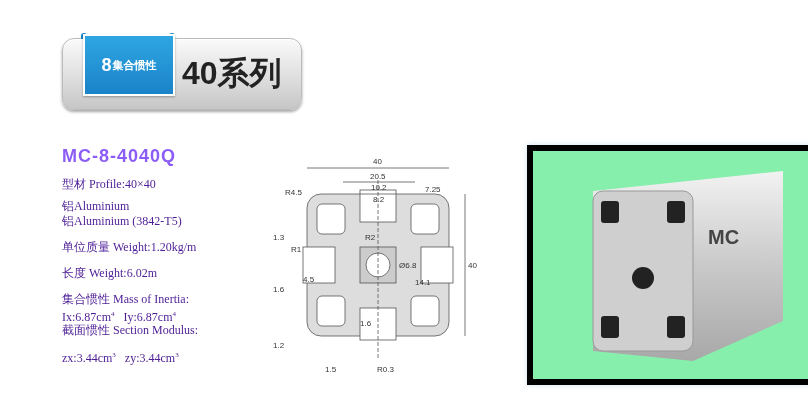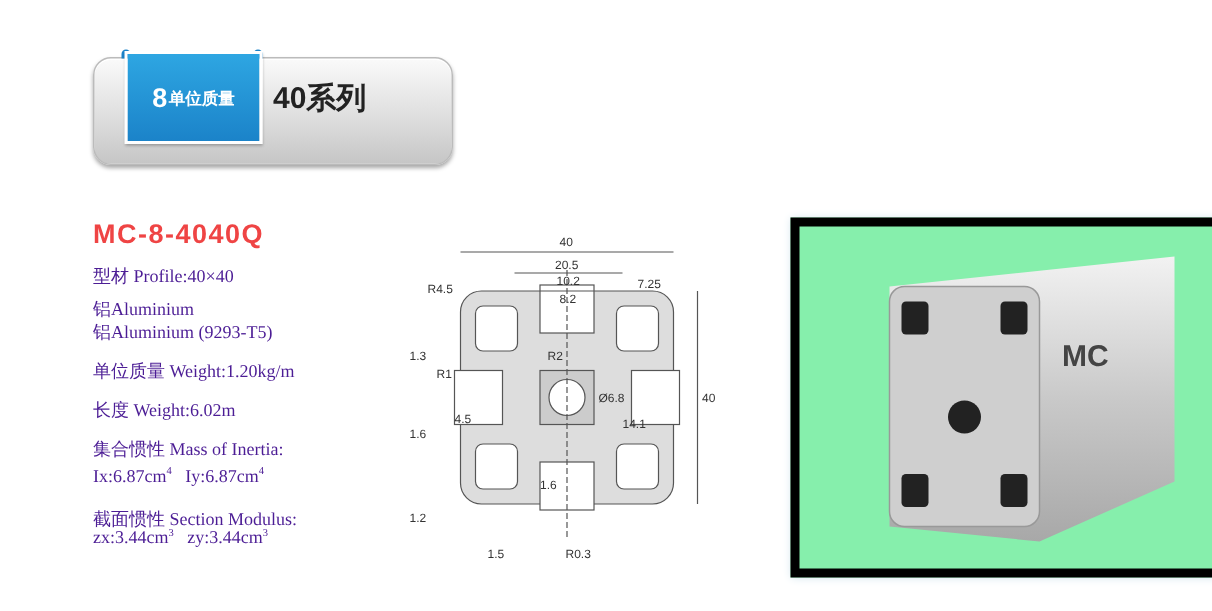--- a/index.html
+++ b/index.html
@@ -6,52 +6,52 @@
   html,body{width:808px;height:407px;background:#fff;overflow:hidden;}
   body{position:relative;font-family:"Liberation Serif","DejaVu Serif",serif;color:#333;}
   .banner{position:absolute;left:62px;top:38px;width:240px;height:72px;border-radius:12px;
     background:linear-gradient(#fafafa,#dcdcdc 60%,#c6c6c6);box-shadow:0 2px 3px rgba(0,0,0,.35), inset 0 1px 0 #fff;border:1px solid #bbb;}
   .banner-tag{position:absolute;left:83px;top:34px;width:92px;height:62px;background:linear-gradient(#2ea6e2,#1b83c9);
     border:2px solid #fff;box-shadow:0 1px 2px rgba(0,0,0,.3);color:#fff;font-family:"Liberation Sans",sans-serif;font-weight:bold;
     display:flex;align-items:center;justify-content:center;}
   .banner-tag .big{font-size:18px;}
   .banner-tag .small{font-size:11px;margin-left:1px;}
   .pin{position:absolute;top:33px;width:6px;height:6px;border-radius:3px 3px 0 0;background:#1b83c9;}
-  .banner-title{position:absolute;left:182px;top:52px;font-family:"Liberation Sans",sans-serif;font-weight:bold;font-size:20px;color:#222;}
-  .model{position:absolute;left:62px;top:146px;font-family:"Liberation Sans",sans-serif;font-weight:bold;font-size:18px;color:#ef4444;letter-spacing:1px;}
+  .banner-title{position:absolute;left:182px;top:52px;font-family:"Liberation Sans",sans-serif;font-weight:bold;font-size:32px;color:#222;}
+  .model{position:absolute;left:62px;top:146px;font-family:"Liberation Sans",sans-serif;font-weight:bold;font-size:18px;color:#8b5cf6;letter-spacing:1px;}
   .spec{position:absolute;left:62px;font-size:12px;color:#4c1d95;line-height:15px;white-space:nowrap;}
   sup{font-size:7px;vertical-align:5px;}
   .photo{position:absolute;left:527px;top:145px;width:304px;height:240px;border:6px solid #000000;background:#86efac;box-shadow:0 0 6px #cfe3ec;}
   .diagram{position:absolute;left:265px;top:150px;}
 </style>
 </head>
 <body>
 
 <div class="banner"></div>
 <div class="pin" style="left:81px"></div>
 <div class="pin" style="left:169px"></div>
 <div class="banner-tag">
   <span class="big">8</span>
-  <span class="small">单位质量</span>
+  <span class="small">集合惯性</span>
 </div>
 <div class="banner-title">40系列</div>
 
 <div class="model">MC-8-4040Q</div>
 
 <div class="spec" style="top:177px">型材 Profile:40×40</div>
 <div class="spec" style="top:199px">铝Aluminium</div>
-<div class="spec" style="top:214px">铝Aluminium (9293-T5)</div>
+<div class="spec" style="top:214px">铝Aluminium (3842-T5)</div>
 <div class="spec" style="top:240px">单位质量 Weight:1.20kg/m</div>
 <div class="spec" style="top:266px">长度 Weight:6.02m</div>
 <div class="spec" style="top:292px">集合惯性 Mass of Inertia:</div>
 <div class="spec" style="top:307px">
   <span>Ix:6.87cm</span><sup>4</sup>&nbsp;&nbsp;
   <span>Iy:6.87cm</span><sup>4</sup>
 </div>
-<div class="spec" style="top:339px">截面惯性 Section Modulus:</div>
+<div class="spec" style="top:323px">截面惯性 Section Modulus:</div>
 <div class="spec" style="top:348px">
   <span>zx:3.44cm</span><sup>3</sup>&nbsp;&nbsp;
   <span>zy:3.44cm</span><sup>3</sup>
 </div>
 
 <svg class="diagram" width="215" height="230" viewBox="0 0 215 230" font-family="Liberation Sans, sans-serif" font-size="8" fill="#333">
   <g stroke="#555" stroke-width="0.8" fill="none">
 
     <rect x="42" y="44" width="142" height="142" rx="14" fill="#ddd"></rect>
 

